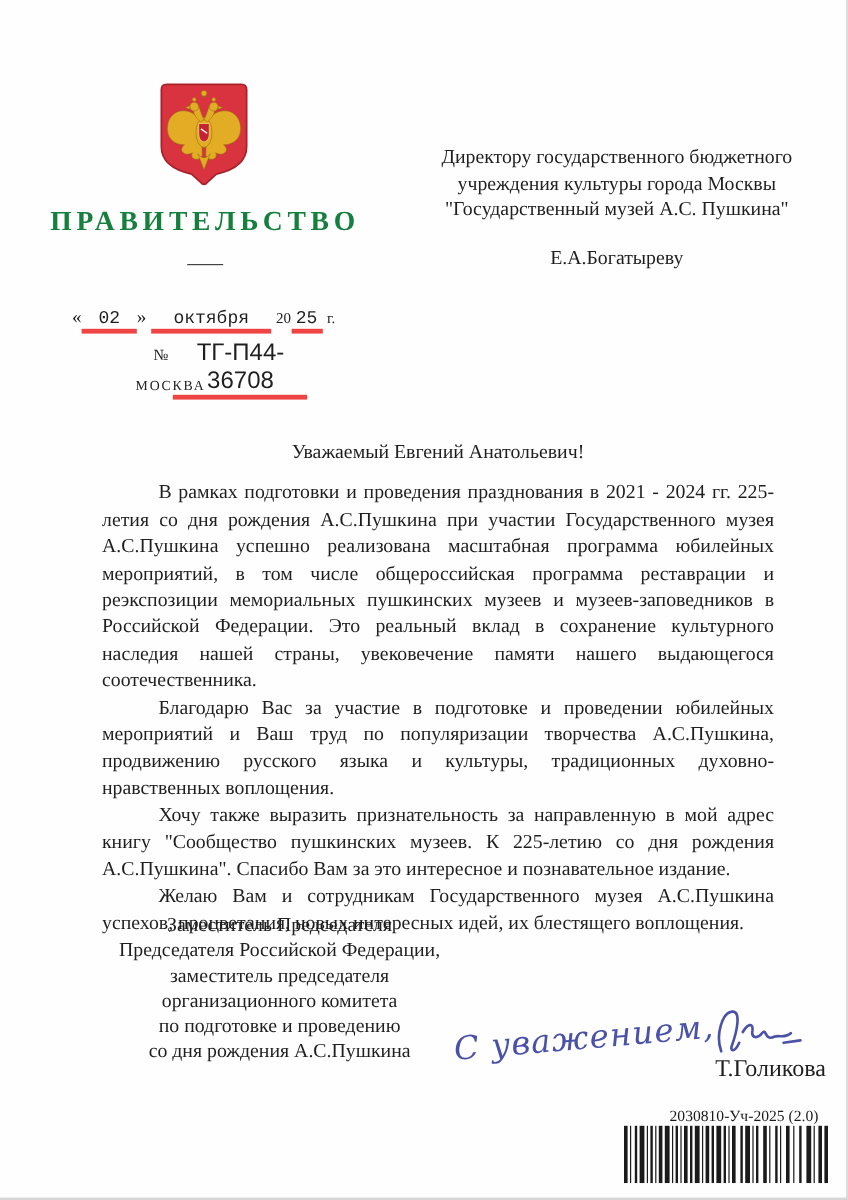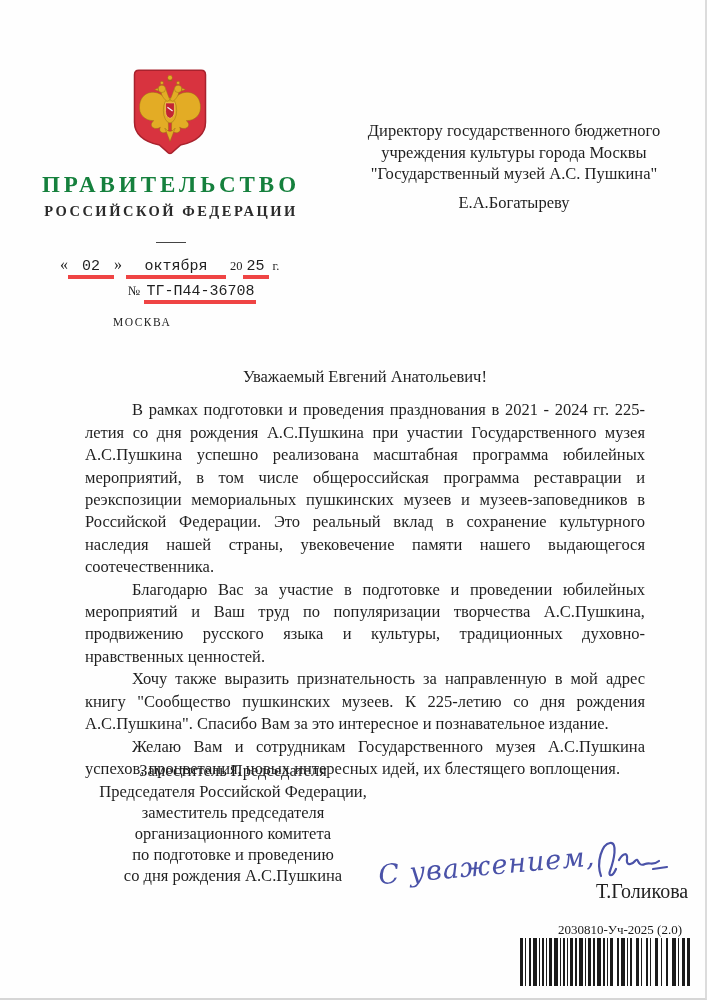--- a/index.html
+++ b/index.html
@@ -10,33 +10,33 @@
   }
   
   .emblem{position:absolute;left:133px;top:68px;width:74px;height:92px;}
   .org{position:absolute;left:38px;top:172px;width:266px;text-align:center;}
   .org1{font-size:23px;font-weight:bold;letter-spacing:4px;color:#15803d;}
   .org2{font-size:14.5px;font-weight:bold;letter-spacing:2.5px;margin-top:5px;color:#2b2b2b;}
   .org-rule{width:30px;height:0;border-bottom:1.5px solid #444;margin:22px auto 0 auto;}
   
   .addressee{position:absolute;left:338px;top:120px;width:352px;text-align:center;
     font-size:16.5px;line-height:21.5px;}
-  .addressee-name{margin-top:7px;}
+  .addressee-name{margin-top:19px;}
   
   .dateline{position:absolute;left:60px;top:256px;width:260px;font-size:16px;
     display:flex;align-items:baseline;justify-content:flex-start;white-space:nowrap;}
   .typed{font-family:"Liberation Mono", monospace;font-size:15px;}
   .fill{display:inline-block;border-bottom:4px solid #ef4444;text-align:center;}
   .fill-day{width:46px;}
   .fill-month{width:100px;}
   .fill-year{width:26px;}
   .small-pre{font-size:12.5px;}
   .gap-s{display:inline-block;width:4px;}
   .numline{position:absolute;left:128px;top:283px;font-size:13px;display:flex;align-items:baseline;}
-  .fill-number{width:112px;font-family:Liberation Mono, monospace;font-size:15px;}
+  .fill-number{width:112px;font-family:Liberation Sans, sans-serif;font-size:20px;}
   .city{position:absolute;left:113px;top:316px;width:140px;text-align:left;
     font-size:11.5px;letter-spacing:1.5px;color:#222;}
   
   .body{position:absolute;left:85px;top:366px;width:560px;font-size:16.5px;line-height:22.4px;}
   .salutation{text-align:center;margin-bottom:11px;}
   .body p{margin:0;text-align:justify;text-indent:47px;}
   
   .position{position:absolute;left:63px;top:760px;width:340px;text-align:center;
     font-size:16.5px;line-height:21px;}
   .closing-hw{
@@ -75,21 +75,20 @@
         <circle cx="50" cy="12" r="3.2"></circle>
         <path d="M47 16 h6" stroke-width="1.2"></path>
       </g>
       <path d="M44 46 h12 v12 q0 7 -6 9 q-6 -2 -6 -9 Z" fill="#c32433" stroke="#f3cf63" stroke-width="1"></path>
       <path d="M46.5 52 l7 5" stroke="#f2f2f2" stroke-width="1.6" fill="none"></path>
     </svg>
   </div>
 
   <div class="org">
     <div class="org1">ПРАВИТЕЛЬСТВО</div>
-    <div class="org2">РОССИЙСКОЙ ФЕДЕРАЦИИ</div>
     <div class="org-rule"></div>
   </div>
 
   <div class="addressee">
     <div>Директору государственного бюджетного</div>
     <div>учреждения культуры города Москвы</div>
     <div>"Государственный музей А.С. Пушкина"</div>
     <div class="addressee-name">Е.А.Богатыреву</div>
   </div>
 
@@ -110,21 +109,21 @@
     <span>№</span>
     <span class="gap-s"></span>
     <span class="fill fill-number">ТГ-П44-36708</span>
   </div>
 
   <div class="city">МОСКВА</div>
 
   <div class="body">
     <div class="salutation">Уважаемый Евгений Анатольевич!</div>
     <p>В рамках подготовки и проведения празднования в 2021 - 2024 гг. 225-летия со дня рождения А.С.Пушкина при участии Государственного музея А.С.Пушкина успешно реализована масштабная программа юбилейных мероприятий, в том числе общероссийская программа реставрации и реэкспозиции мемориальных пушкинских музеев и музеев-заповедников в Российской Федерации. Это реальный вклад в сохранение культурного наследия нашей страны, увековечение памяти нашего выдающегося соотечественника.</p>
-    <p>Благодарю Вас за участие в подготовке и проведении юбилейных мероприятий и Ваш труд по популяризации творчества А.С.Пушкина, продвижению русского языка и культуры, традиционных духовно-нравственных ценностей.</p>
+    <p>Благодарю Вас за участие в подготовке и проведении юбилейных мероприятий и Ваш труд по популяризации творчества А.С.Пушкина, продвижению русского языка и культуры, традиционных духовно-нравственных воплощения.</p>
     <p>Хочу также выразить признательность за направленную в мой адрес книгу "Сообщество пушкинских музеев. К 225-летию со дня рождения А.С.Пушкина". Спасибо Вам за это интересное и познавательное издание.</p>
     <p>Желаю Вам и сотрудникам Государственного музея А.С.Пушкина успехов, процветания, новых интересных идей, их блестящего воплощения.</p>
   </div>
 
   <div class="position">
     <div>Заместитель Председателя</div>
     <div>Председателя Российской Федерации,</div>
     <div>заместитель председателя</div>
     <div>организационного комитета</div>
     <div>по подготовке и проведению</div>

